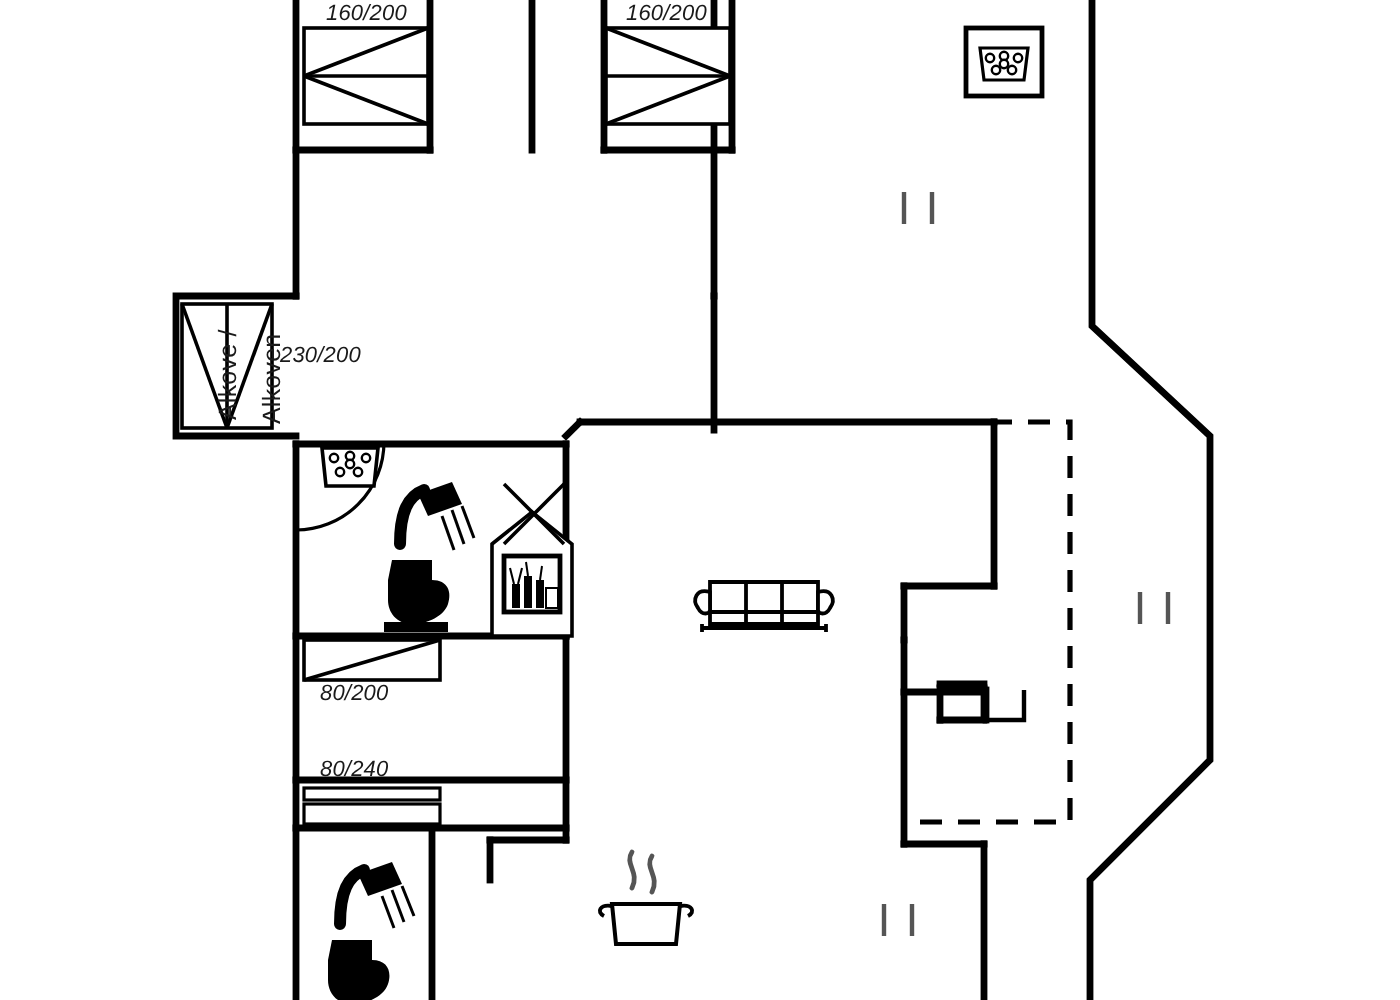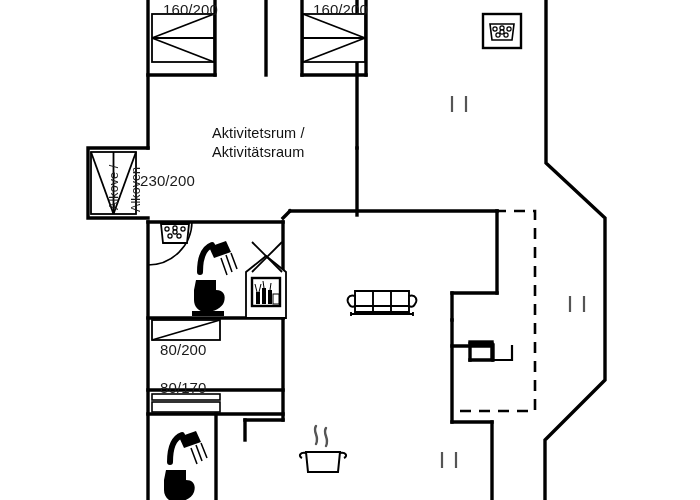--- a/index.html
+++ b/index.html
@@ -36,21 +36,22 @@
   .lbl-room {
     font-size: 14.5px;
     line-height: 19px;
     color: #111111;
   }
   .lbl-rot {
     font-size: 12.5px;
     transform-origin: 0 0;
   }
   .dim {
-    font-size: 15px;
+    font-size: 11px;
+    font-style: italic;
   }
 </style>
 </head>
 <body>
 
 <div id="plan-root">
 
   <svg id="plan-svg" viewBox="0 0 700 500">
 
     <g fill="none" stroke="#000000" stroke-width="3.4" stroke-linejoin="miter" stroke-linecap="square">
@@ -248,28 +249,24 @@
 
     <g>
       <path d="M 166 470 L 186 470 L 186 480 C 194 480 196 486 194 492 C 192 498 184 502 176 502 C 168 502 164 496 164 490 L 164 480 Z" fill="#000000"></path>
       <rect x="162" y="501" width="32" height="5" fill="#000000"></rect>
     </g>
 
     <g></g>
 
   </svg>
 
-  <div class="lbl lbl-room" style="left:212px; top:124px;">
-    <div>Aktivitetsrum /</div>
-    <div>Aktivitätsraum</div>
-  </div>
 
   <div class="lbl dim" style="left:163px; top:1px;">160/200</div>
   <div class="lbl dim" style="left:313px; top:1px;">160/200</div>
   <div class="lbl dim" style="left:140px; top:172px;">230/200</div>
   <div class="lbl dim" style="left:160px; top:341px;">80/200</div>
-  <div class="lbl dim" style="left:160px; top:379px;">80/170</div>
+  <div class="lbl dim" style="left:160px; top:379px;">80/240</div>
 
   <div class="lbl lbl-rot" style="left:107px; top:210px; transform:rotate(-90deg);">Alkove /</div>
 
   <div class="lbl lbl-rot" style="left:129px; top:212px; transform:rotate(-90deg);">Alkoven</div>
 
 </div>
 
 </body></html>

